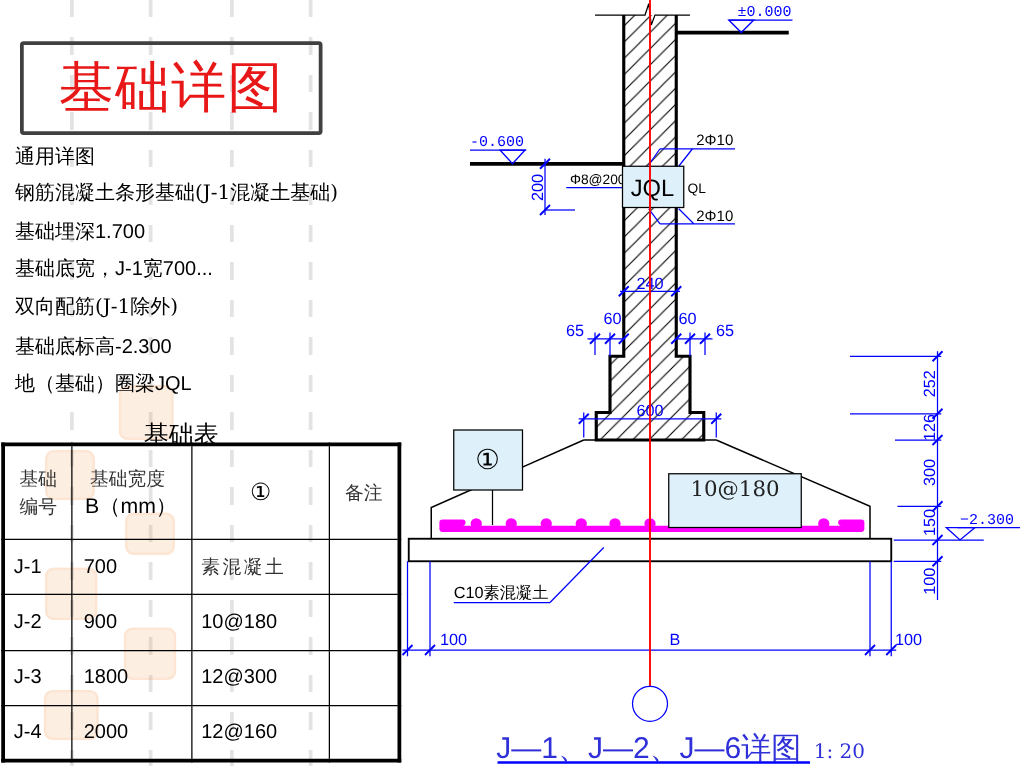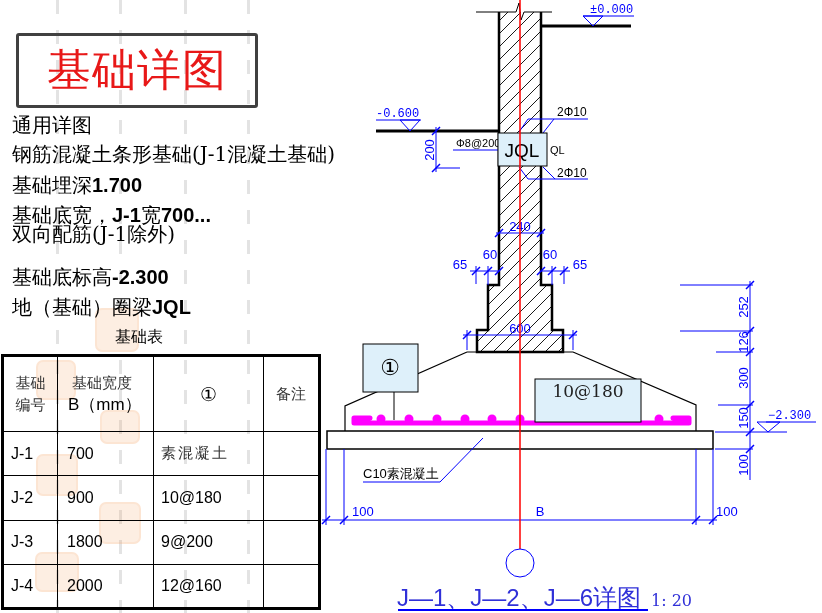--- a/index.html
+++ b/index.html
@@ -17,26 +17,26 @@
     box-shadow: inset 0 0 0 2px rgba(246,168,110,0.12);
   }
   .title-box {
     position:absolute; left:16px; top:33px; width:236px; height:69px;
     border:3px solid #404040; border-radius:3px;
     display:flex; align-items:center; justify-content:center;
     color:#e81818; font-size:44px; letter-spacing:1px;
     font-family:"DejaVu Serif", serif;
   }
   .note {
-    position:absolute; left:12px; font-size:20px; line-height:20px;
+    position:absolute; left:12px; font-size:16px; line-height:20px;
     white-space:nowrap; font-family:"DejaVu Serif", serif;
   }
-  .note .b { font-family:"Liberation Sans", sans-serif; font-weight:bold; }
+  .note .b { font-family:"Liberation Sans", sans-serif; font-weight:normal; }
   .caption {
-    position:absolute; left:115px; top:327px; font-size:16px; line-height:20px;
+    position:absolute; left:115px; top:337px; font-size:20px; line-height:20px;
     font-family:"DejaVu Serif", serif;
   }
   table.ftable {
     position:absolute; left:1px; top:354px; width:317px; height:256px;
     border-collapse:collapse; border:3px solid #000; table-layout:fixed;
   }
   .ftable td { border:1px solid #000; padding:0; vertical-align:middle; }
   .ftable tr.head { height:57px; }
   .ftable tr.row { height:33px; }
   .ftable .hcell { font-size:15px; color:#333; line-height:22px; font-family:"DejaVu Serif", serif; }
@@ -74,21 +74,21 @@
 </div>
 <div class="note" style="top:144px">
   <span>钢筋混凝土条形基础(J-1混凝土基础)</span>
 </div>
 <div class="note" style="top:175px">
   <span>基础埋深</span><span class="b">1.700</span>
 </div>
 <div class="note" style="top:205px">
   <span>基础底宽，</span><span class="b">J-1</span><span>宽</span><span class="b">700...</span>
 </div>
-<div class="note" style="top:224px">
+<div class="note" style="top:235px">
   <span>双向配筋(J-1除外)</span>
 </div>
 <div class="note" style="top:267px">
   <span>基础底标高</span><span class="b">-2.300</span>
 </div>
 <div class="note" style="top:297px">
   <span>地（基础）圈梁</span><span class="b">JQL</span>
 </div>
 
 <div class="caption">基础表</div>
@@ -125,21 +125,21 @@
   </tr>
   <tr class="row">
     <td class="c-id">J-2</td>
     <td class="c-w">900</td>
     <td class="c-r">10@180</td>
     <td></td>
   </tr>
   <tr class="row">
     <td class="c-id">J-3</td>
     <td class="c-w">1800</td>
-    <td class="c-r">9@200</td>
+    <td class="c-r">12@300</td>
     <td></td>
   </tr>
   <tr class="row">
     <td class="c-id">J-4</td>
     <td class="c-w">2000</td>
     <td class="c-r">12@160</td>
     <td></td>
   </tr>
 </tbody>
   </table>

